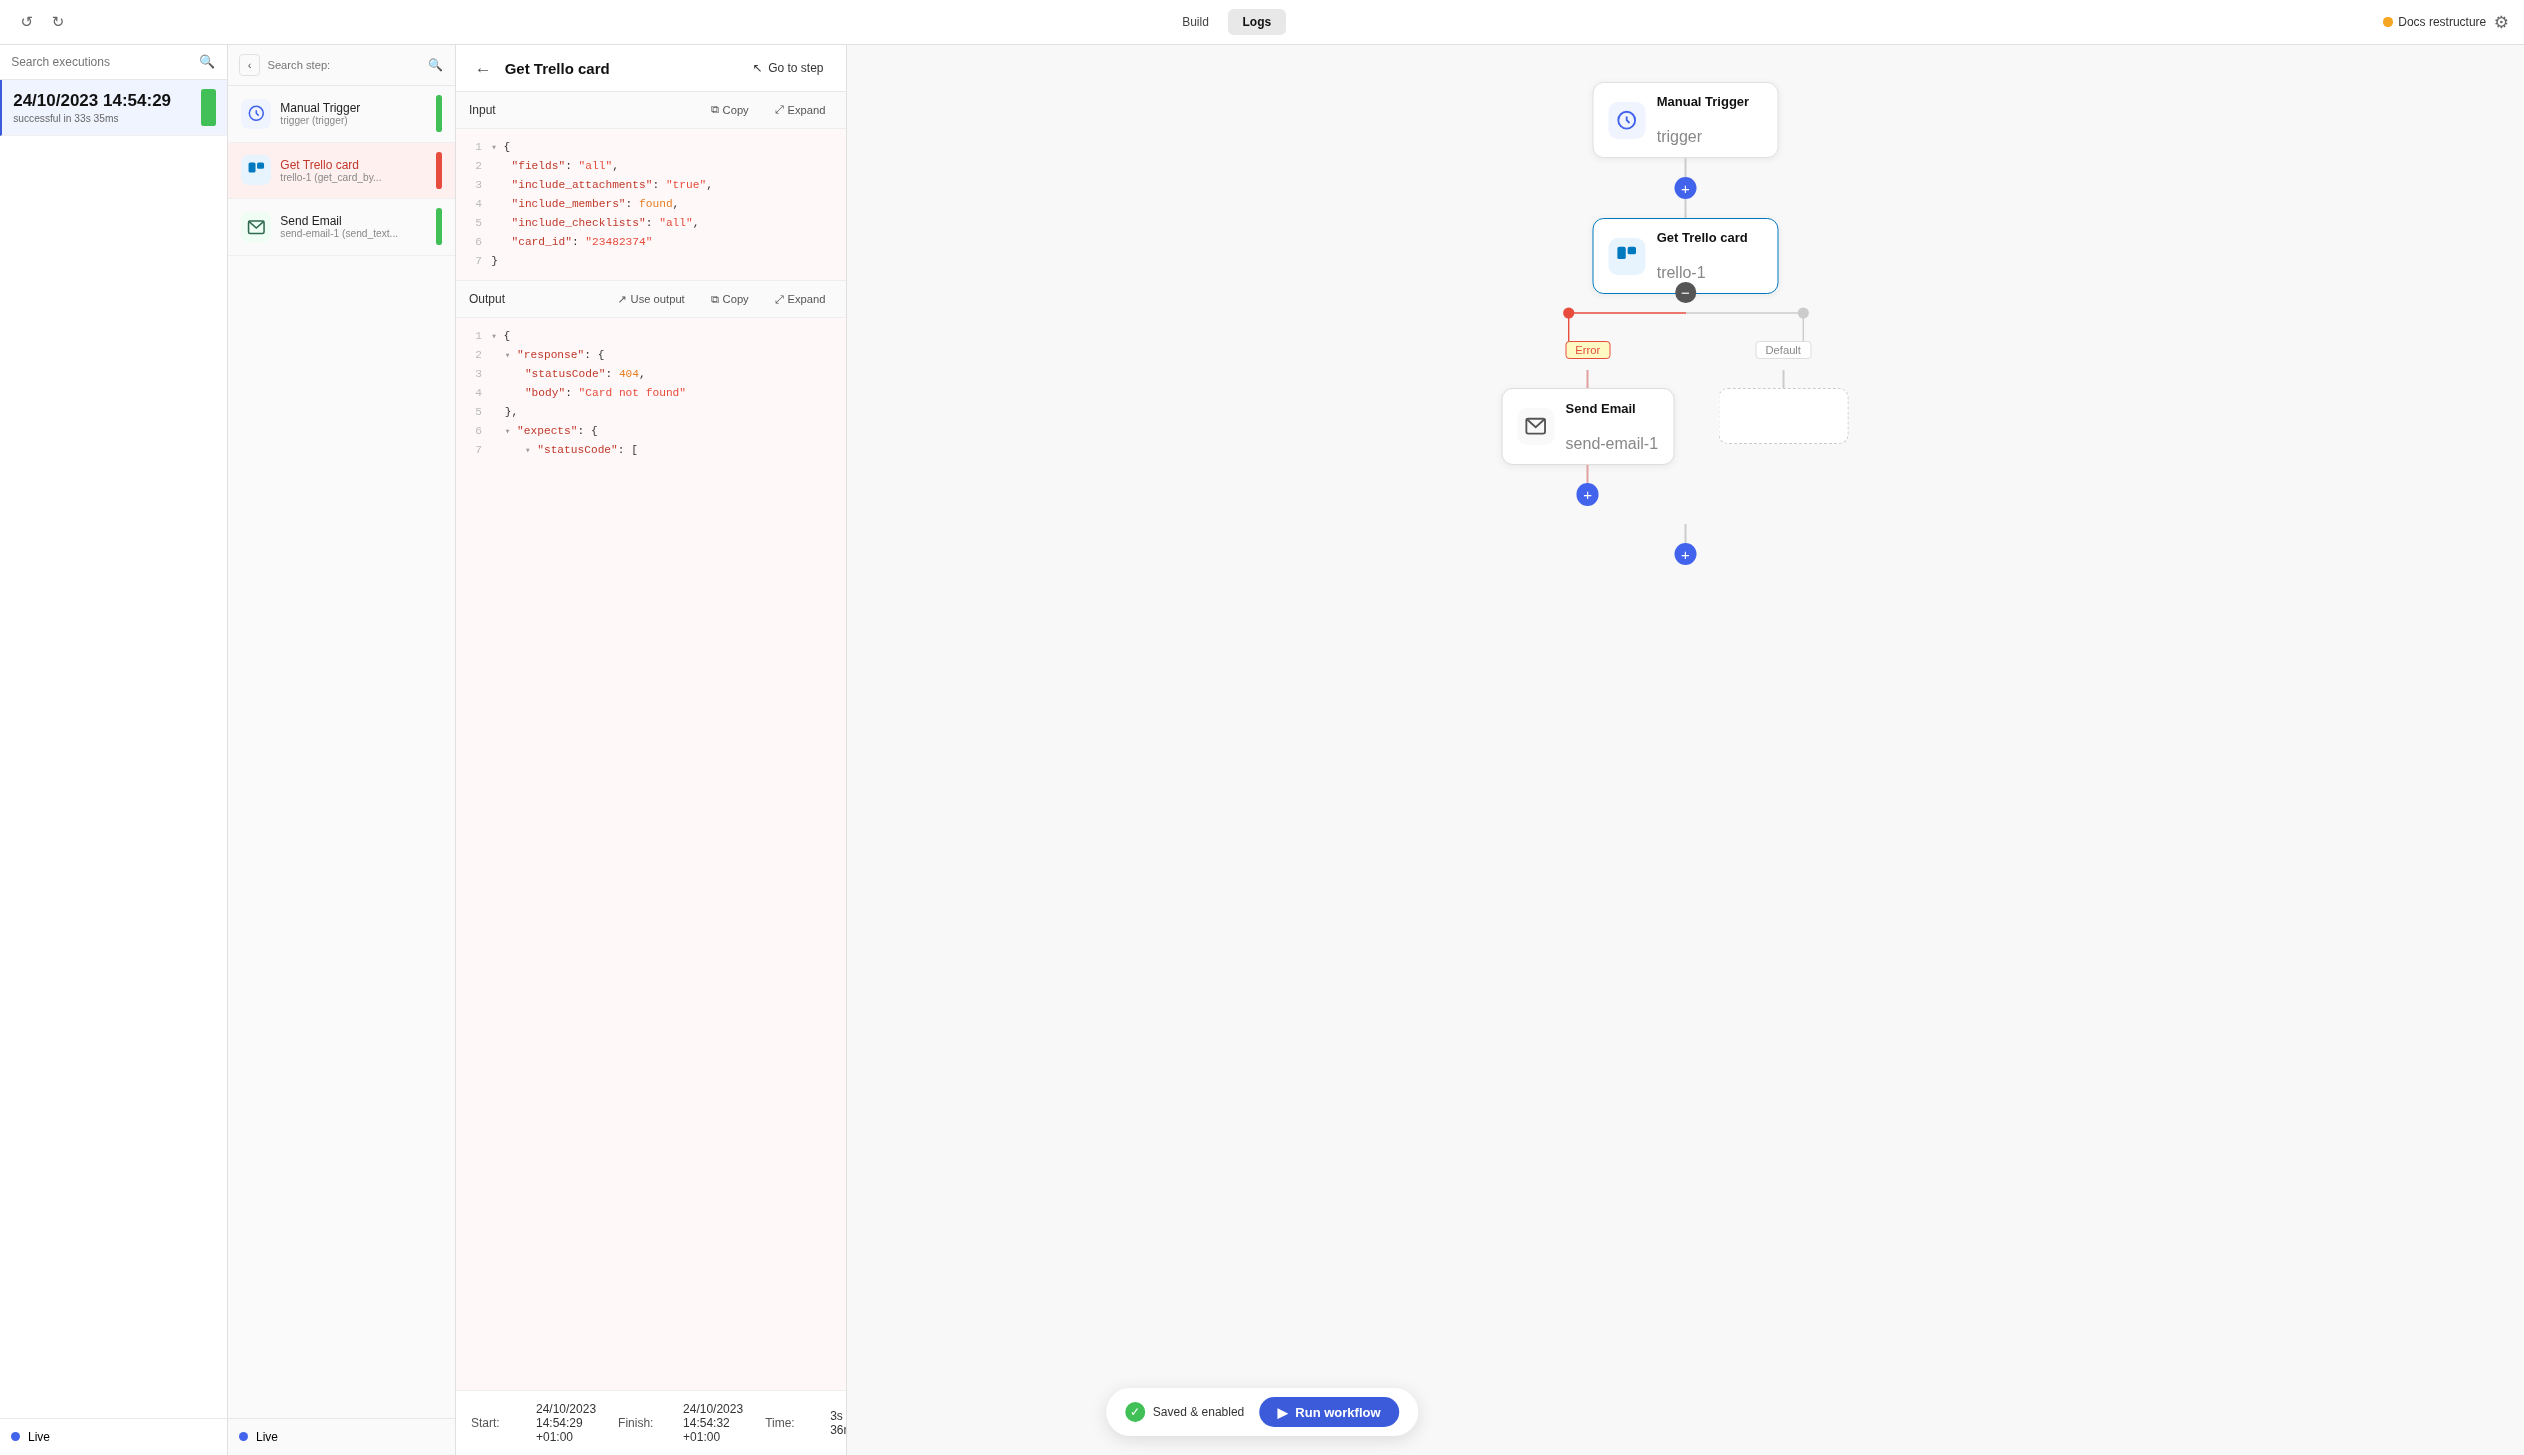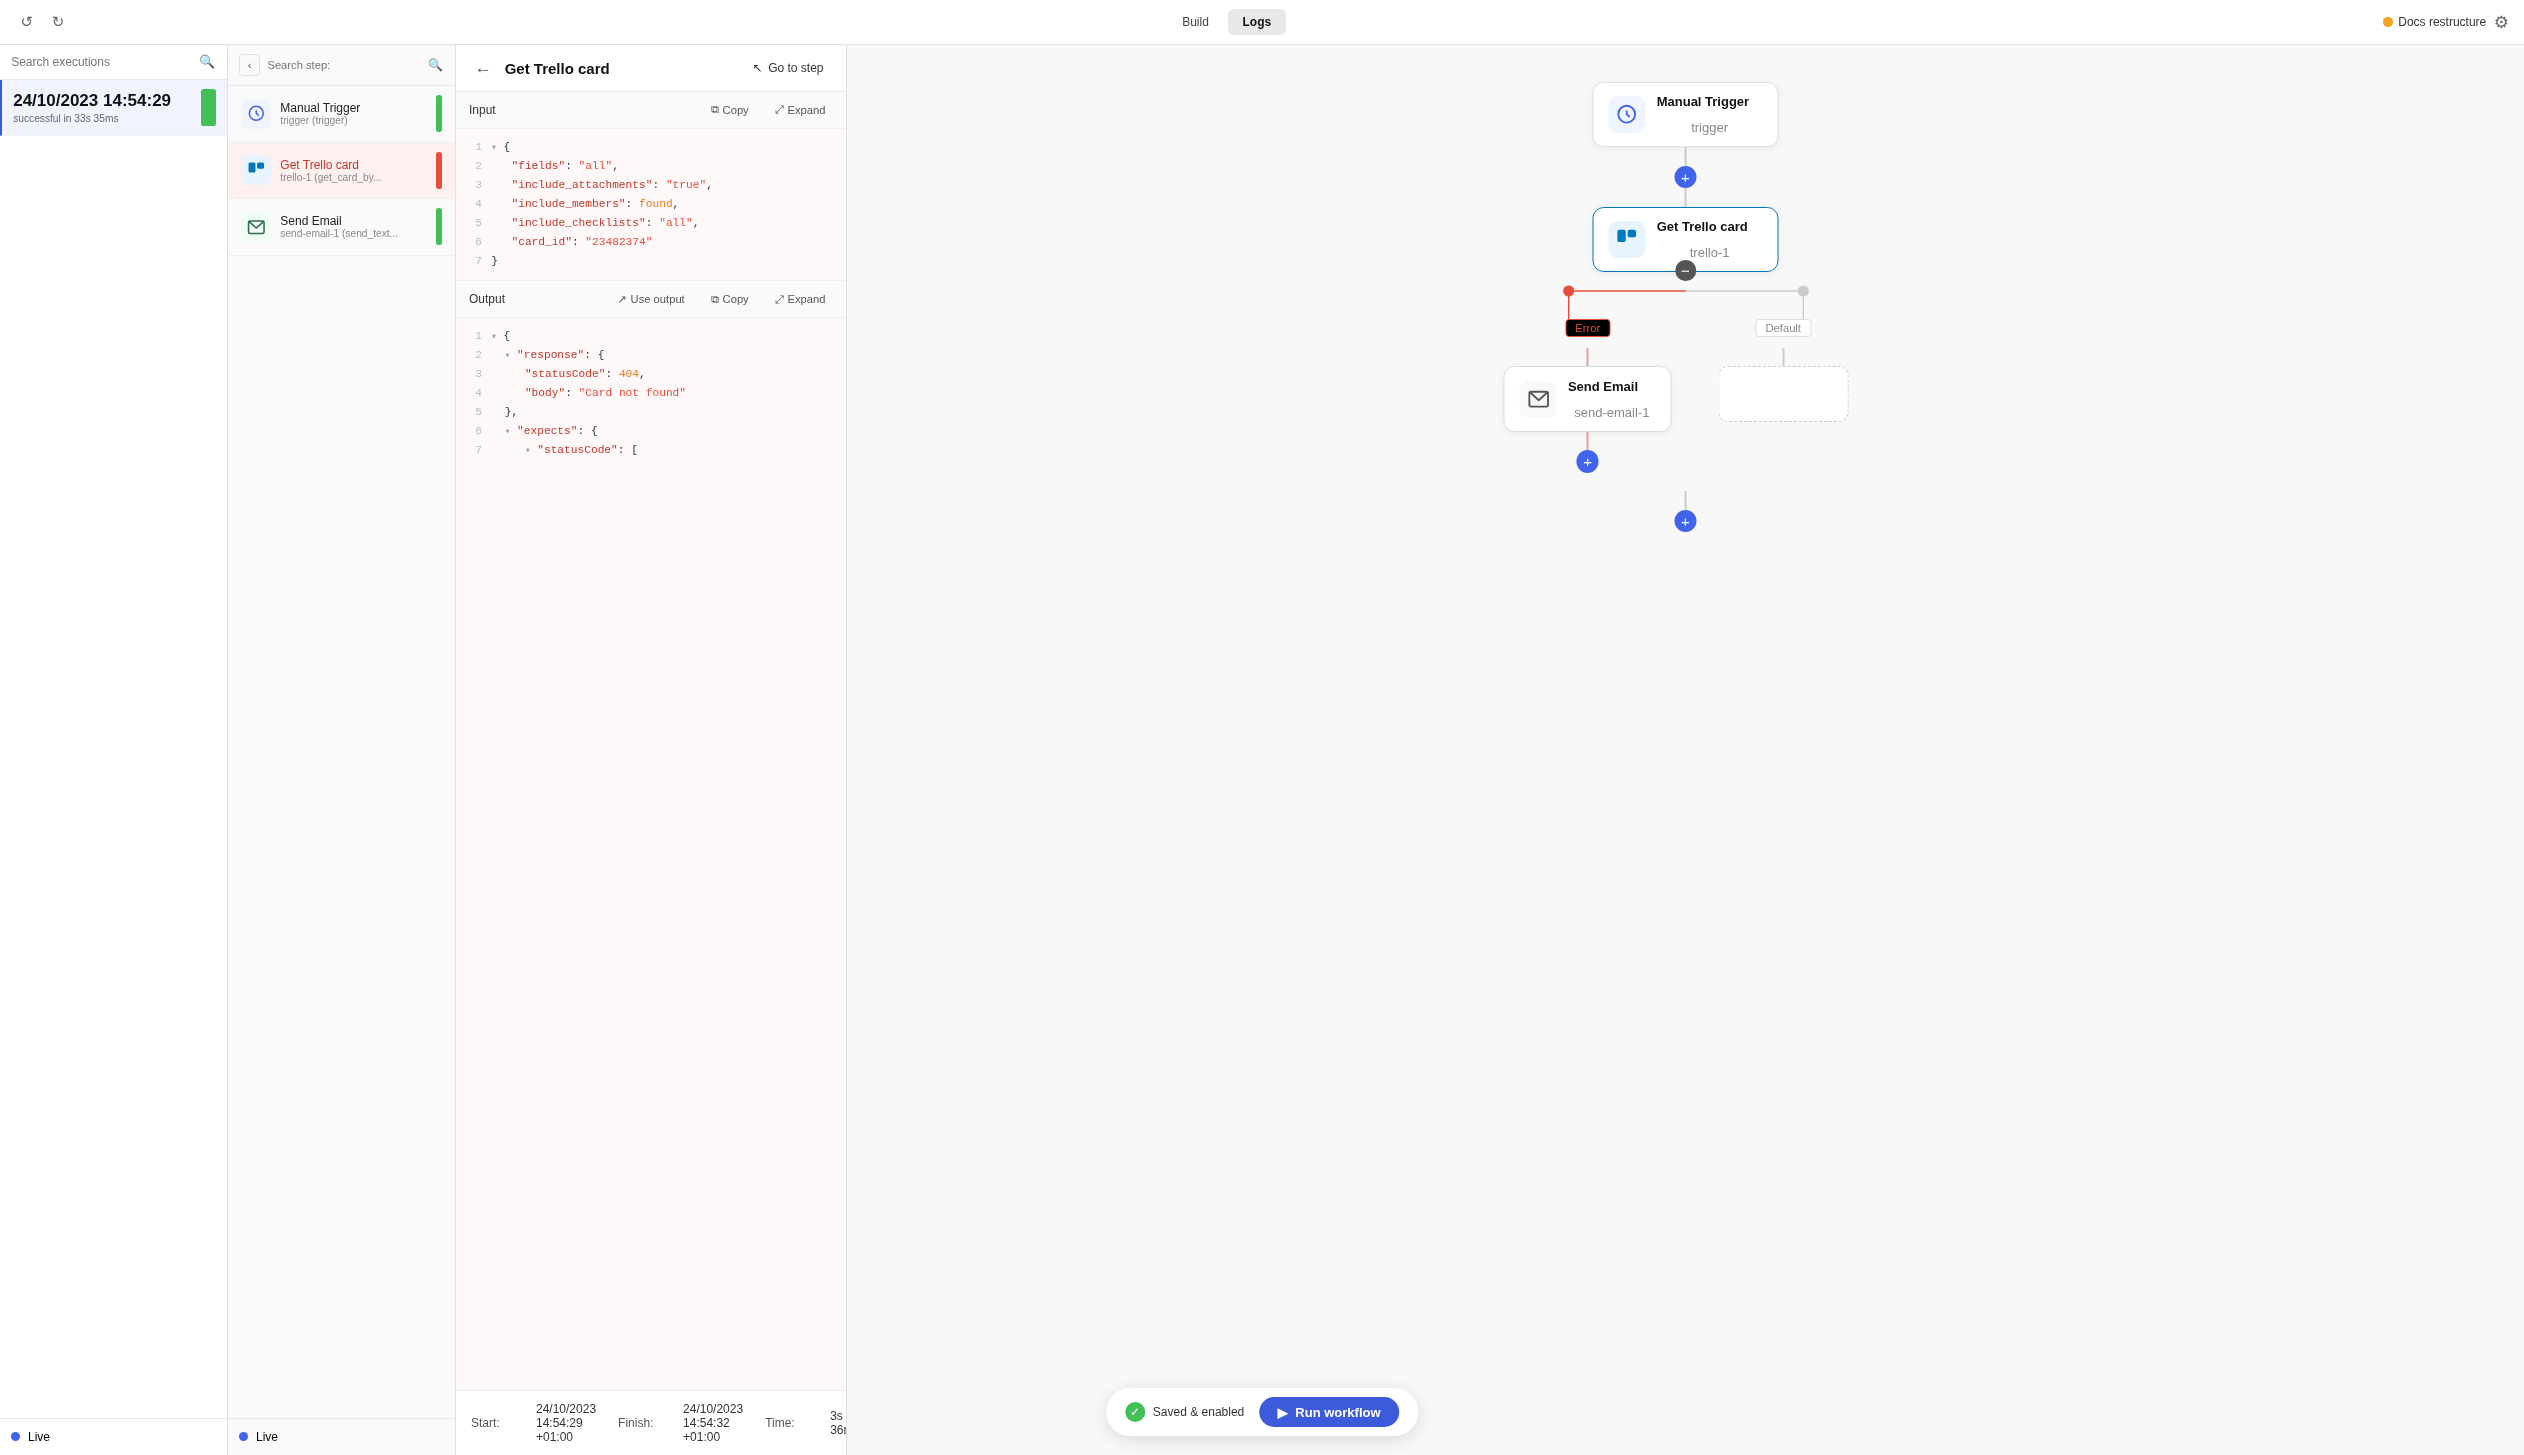--- a/index.html
+++ b/index.html
@@ -88,21 +88,21 @@
     
     .canvas-panel { flex: 1; background: #f8f8f8; position: relative; overflow: hidden; }
 
     .workflow-node { display: flex; align-items: center; gap: 11.2px; background: #fff; border: 1.4px solid #e0e0e0; border-radius: 11.2px; padding: 11.2px 15px; min-width: 186px; box-shadow: 0 1.9px 7.5px rgba(0,0,0,0.06); cursor: pointer; }
     .node-icon { width: 37px; height: 37px; border-radius: 9.3px; display: flex; align-items: center; justify-content: center; font-size: 18.6px; flex-shrink: 0; }
     .node-icon.trigger-bg { background: #f0f4ff; color: #4263eb; }
     .node-icon.trello-bg { background: #e8f4fd; color: #0079bf; }
     .node-icon.email-bg { background: #f9f9f9; color: #555; }
     .node-info { flex: 1; }
     .node-title { font-size: 13px; font-weight: 600; color: #111; }
-    .node-sub { font-size: 13px; color: #888; margin-top: 11px; text-align: center; }
+    .node-sub { font-size: 16px; color: #888; margin-top: 19px; }
 
     .canvas-add-btn { width: 22.4px; height: 22.4px; border-radius: 50%; background: #4263eb; color: #fff; display: flex; align-items: center; justify-content: center; font-size: 15px; cursor: pointer; border: none; flex-shrink: 0; }
 
     .bottom-bar { position: fixed; bottom: 18.6px; left: 50%; transform: translateX(-50%); display: flex; align-items: center; gap: 15px; background: #fff; border-radius: 28px; padding: 9.3px 18.6px; box-shadow: 0 3.7px 18.6px rgba(0,0,0,0.12); z-index: 100; }
     .saved-badge { display: flex; align-items: center; gap: 7.5px; font-size: 12px; color: #333; }
     .saved-check { width: 20.5px; height: 20.5px; border-radius: 50%; background: #40c057; color: #fff; display: flex; align-items: center; justify-content: center; font-size: 12px; flex-shrink: 0; }
     .run-btn { background: #3b5bdb; color: #fff; border: none; border-radius: 18.6px; padding: 7.5px 18.6px; font-size: 13px; font-weight: 600; cursor: pointer; display: flex; align-items: center; gap: 7.5px; }
 
     .trello-selected-node { border-color: #0079bf; }
   </style>
@@ -363,21 +363,21 @@
         <svg style="position:absolute; top:0; left:0; width:100%; height:28px; overflow:visible;" viewBox="0 0 420 30" width="391" height="28">
           <line x1="50%" y1="0" x2="20%" y2="0" stroke="#e74c3c" stroke-width="1.5"></line>
           <line x1="20%" y1="0" x2="20%" y2="30" stroke="#e74c3c" stroke-width="1.5"></line>
           <line x1="50%" y1="0" x2="80%" y2="0" stroke="#ccc" stroke-width="1.5"></line>
           <line x1="80%" y1="0" x2="80%" y2="30" stroke="#ccc" stroke-width="1.5"></line>
           <circle cx="20%" cy="0" r="6" fill="#e74c3c"></circle>
           <circle cx="80%" cy="0" r="6" fill="#ccc"></circle>
         </svg>
 
         <div style="display:flex; flex-direction:column; align-items:center; flex:1; margin-top:28px;">
-          <div style="font-size:11.2px; color:#e74c3c; border:0.9px solid #e74c3c; background:#000000; padding:1.9px 9.3px; border-radius:3.7px; margin-bottom:11.2px;">Error</div>
+          <div style="font-size:11.2px; color:#e74c3c; border:0.9px solid #e74c3c; background:#fef9c3; padding:1.9px 9.3px; border-radius:3.7px; margin-bottom:11.2px;">Error</div>
           <div style="width:1.9px; height:18.6px; background:#e0a0a0;"></div>
 
           <div class="workflow-node" style="min-width:168px; border-color:#ddd;">
             <div class="node-icon email-bg">
               <svg width="22.4" height="22.4" viewBox="0 0 24 24" fill="none" stroke="#555" stroke-width="2">
                   <rect x="2" y="4" width="20" height="16" rx="2"></rect>
                   <polyline points="2,4 12,13 22,4"></polyline>
                 </svg>
             </div>
             <div class="node-info">

